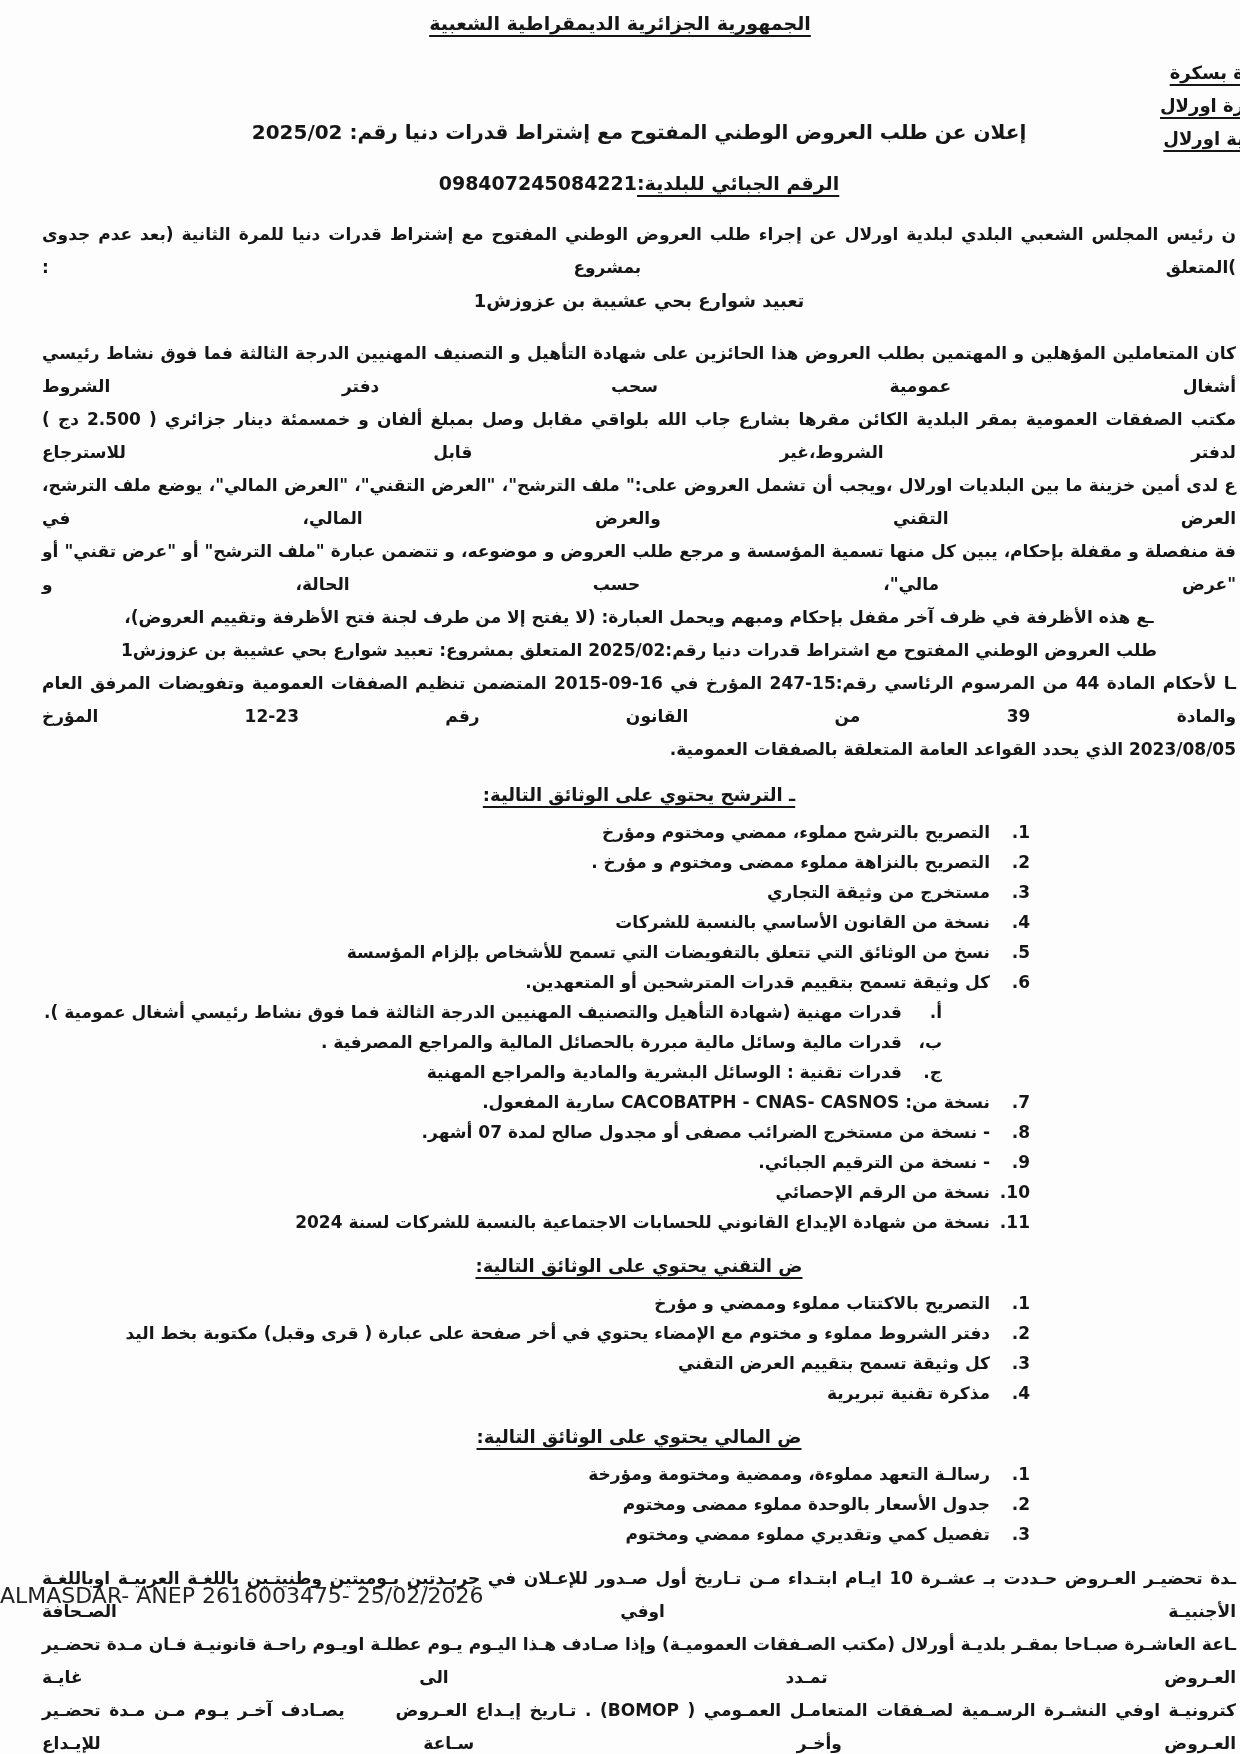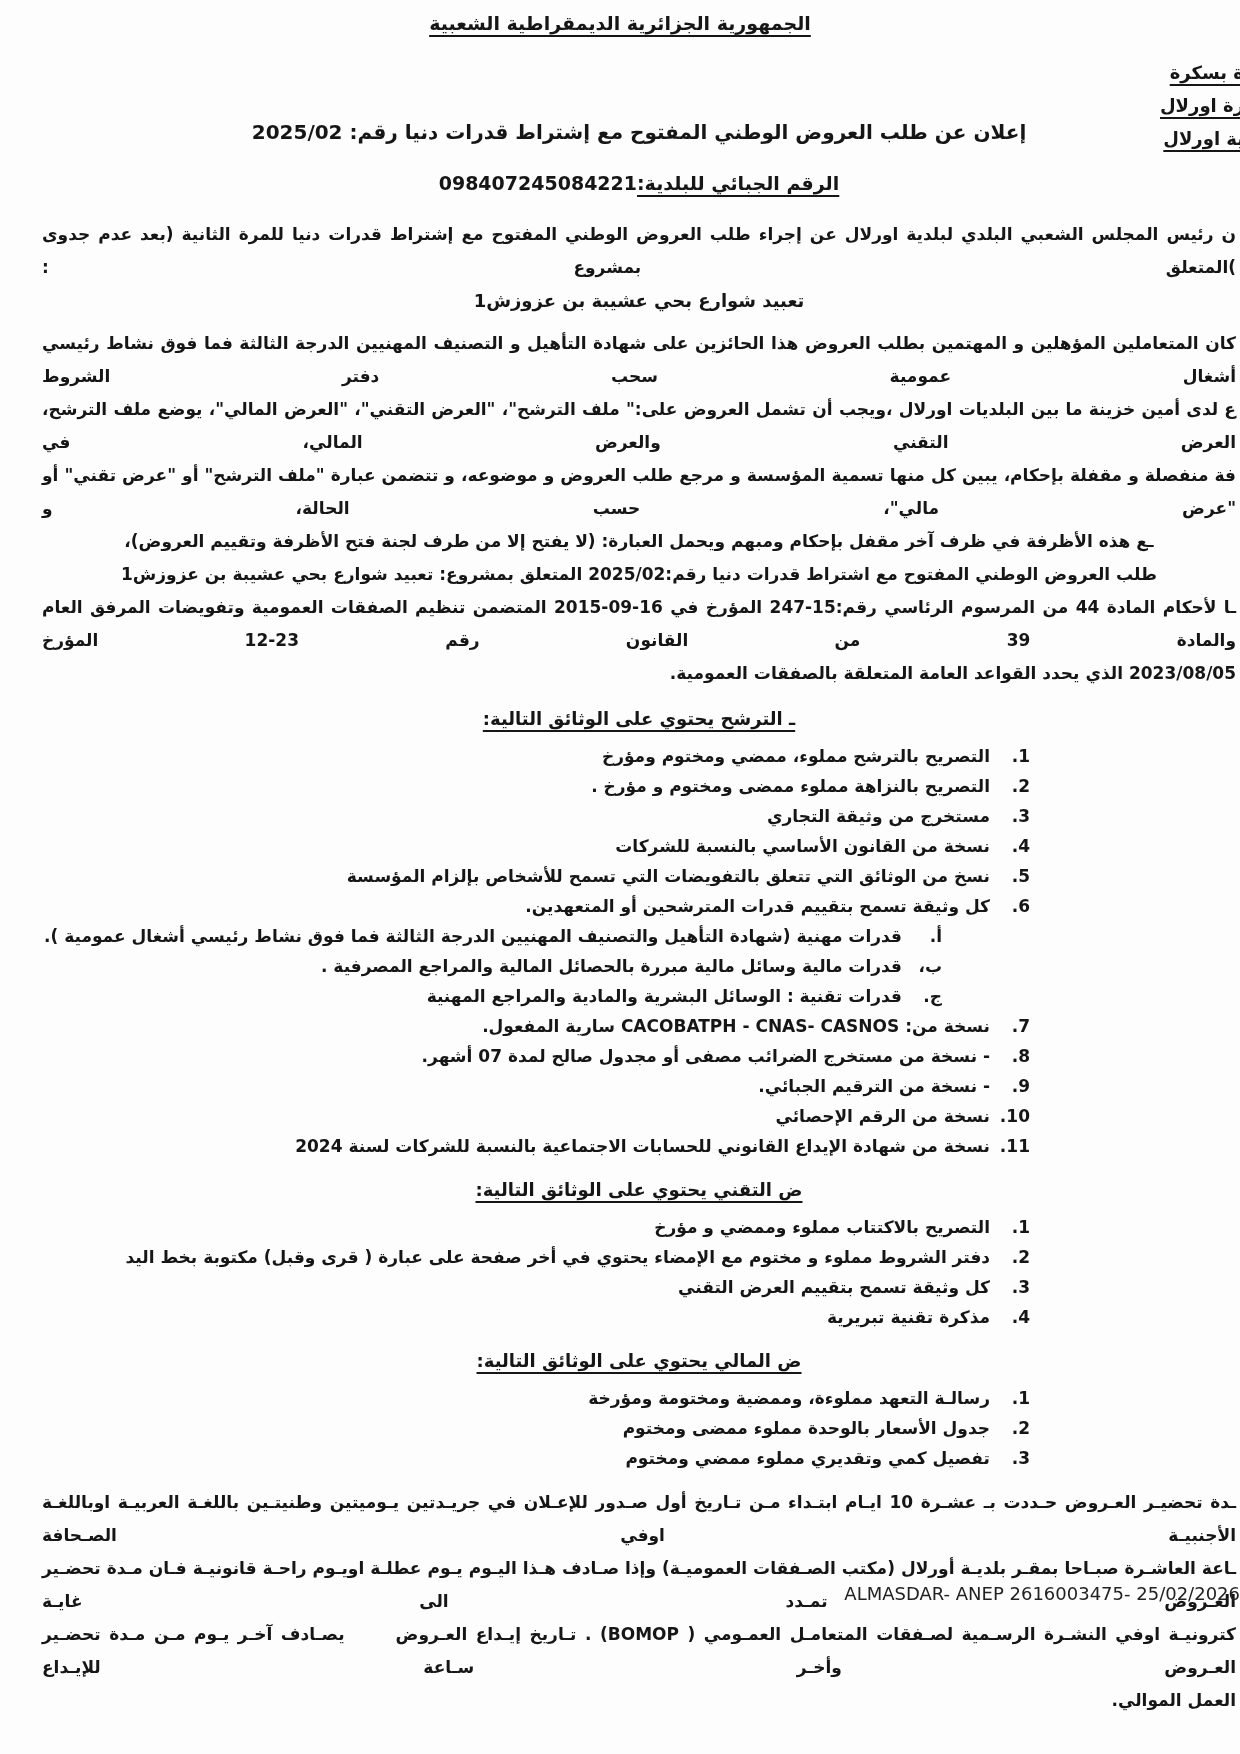--- a/index.html
+++ b/index.html
@@ -19,29 +19,29 @@
   .corner{position:absolute;top:56px;right:-4px;text-align:right;font-size:18px;line-height:33px;}
   .main{padding:0 4px 0 42px;}
   .title{margin-top:86px;text-align:center;font-size:20px;}
   .taxline{margin-top:28px;text-align:center;font-size:19px;}
   .line{font-size:17px;line-height:33px;}
   .jline{text-align:justify;text-align-last:justify;text-justify:inter-word;}
   .rline{text-align:right;}
   .center{text-align:center;}
   .intro{margin-top:24px;}
   .project{margin-top:6px;text-align:center;font-size:18px;}
-  .para{margin-top:16px;}
+  .para{margin-top:26px;}
   .sec{margin-top:13px;text-align:center;font-size:18px;line-height:32px;}
   .list{margin-top:6px;}
   .item{display:flex;margin-right:206px;font-size:17px;line-height:30px;}
   .item .m{min-width:40px;flex:0 0 auto;}
   .item .t{flex:0 1 auto;}
   .item.sub{margin-right:294px;}
   .closing{margin-top:13px;}
-  .footer{position:absolute;top:1583px;left:0;right:0;text-align:right;direction:ltr;font-weight:normal;font-size:18px;color:#222;}
+  .footer{position:absolute;top:1583px;left:0;right:0;text-align:left;direction:ltr;font-weight:normal;font-size:22px;color:#222;}
 </style>
 </head>
 <body>
 
 <div class="page">
 
   <div class="republic">
     <span class="u">الجمهورية الجزائرية الديمقراطية الشعبية</span>
   </div>
 
@@ -58,20 +58,21 @@
     <div class="taxline">
       <span class="u">الرقم الجبائي للبلدية:</span><span>098407245084221</span>
     </div>
 
     <div class="line jline intro">ن رئيس المجلس الشعبي البلدي لبلدية اورلال عن إجراء طلب العروض الوطني المفتوح مع إشتراط قدرات دنيا للمرة الثانية (بعد عدم جدوى )المتعلق بمشروع :</div>
 
     <div class="project">تعبيد شوارع بحي عشيبة بن عزوزش1</div>
 
     <div class="para">
       <div class="line jline">كان المتعاملين المؤهلين و المهتمين بطلب العروض هذا الحائزين على شهادة التأهيل و التصنيف  المهنيين الدرجة الثالثة فما فوق نشاط رئيسي أشغال عمومية  سحب دفتر الشروط</div>
+      <div class="line jline">مكتب الصفقات العمومية بمقر البلدية الكائن مقرها بشارع جاب الله بلواقي مقابل وصل بمبلغ ألفان و خمسمئة دينار جزائري ( 2.500 دج ) لدفتر الشروط،غير قابل للاسترجاع</div>
       <div class="line jline">ع لدى أمين خزينة ما بين البلديات اورلال ،ويجب أن تشمل العروض على:" ملف الترشح"، "العرض التقني"، "العرض المالي"، يوضع  ملف الترشح، العرض التقني والعرض المالي، في</div>
       <div class="line jline">فة منفصلة و مقفلة بإحكام، يبين كل منها تسمية المؤسسة و مرجع طلب العروض و موضوعه، و تتضمن عبارة "ملف الترشح" أو "عرض تقني" أو "عرض مالي"، حسب الحالة، و</div>
       <div class="line center">ـع هذه الأظرفة في ظرف آخر مقفل بإحكام ومبهم ويحمل العبارة: (لا يفتح إلا من طرف لجنة فتح الأظرفة وتقييم العروض)،</div>
     </div>
 
     <div class="line center">طلب العروض الوطني المفتوح مع اشتراط قدرات دنيا رقم:2025/02 المتعلق بمشروع: تعبيد شوارع بحي عشيبة بن عزوزش1</div>
 
     <div>
       <div class="line jline">ـا لأحكام المادة 44 من المرسوم الرئاسي رقم:15-247 المؤرخ في 16-09-2015 المتضمن تنظيم الصفقات العمومية وتفويضات المرفق العام والمادة 39 من القانون  رقم 23-12  المؤرخ</div>
       <div class="line rline">2023/08/05 الذي يحدد القواعد العامة المتعلقة بالصفقات العمومية.</div>

